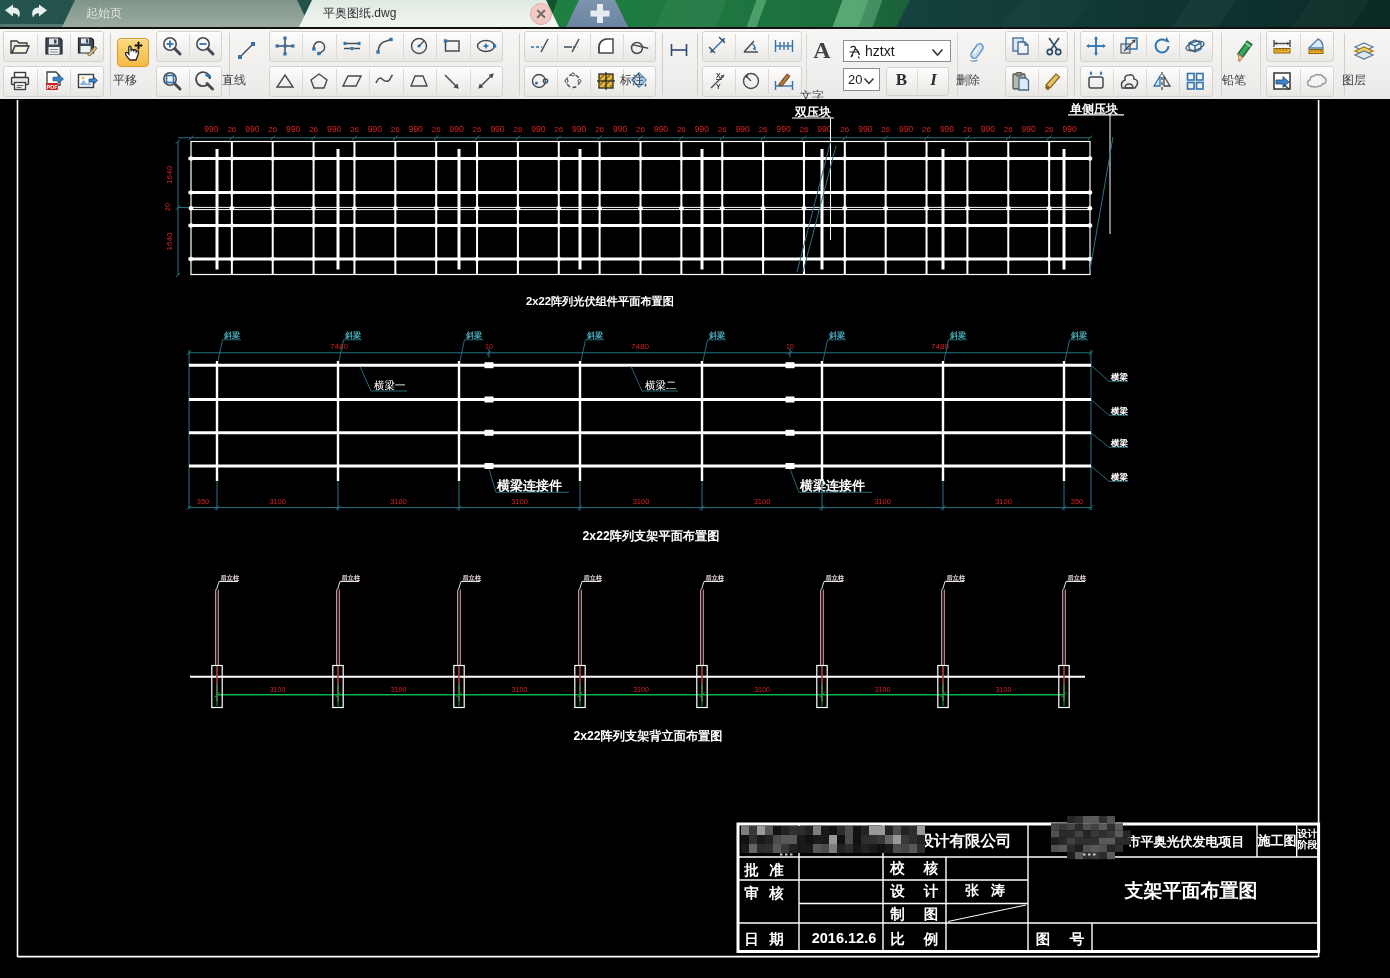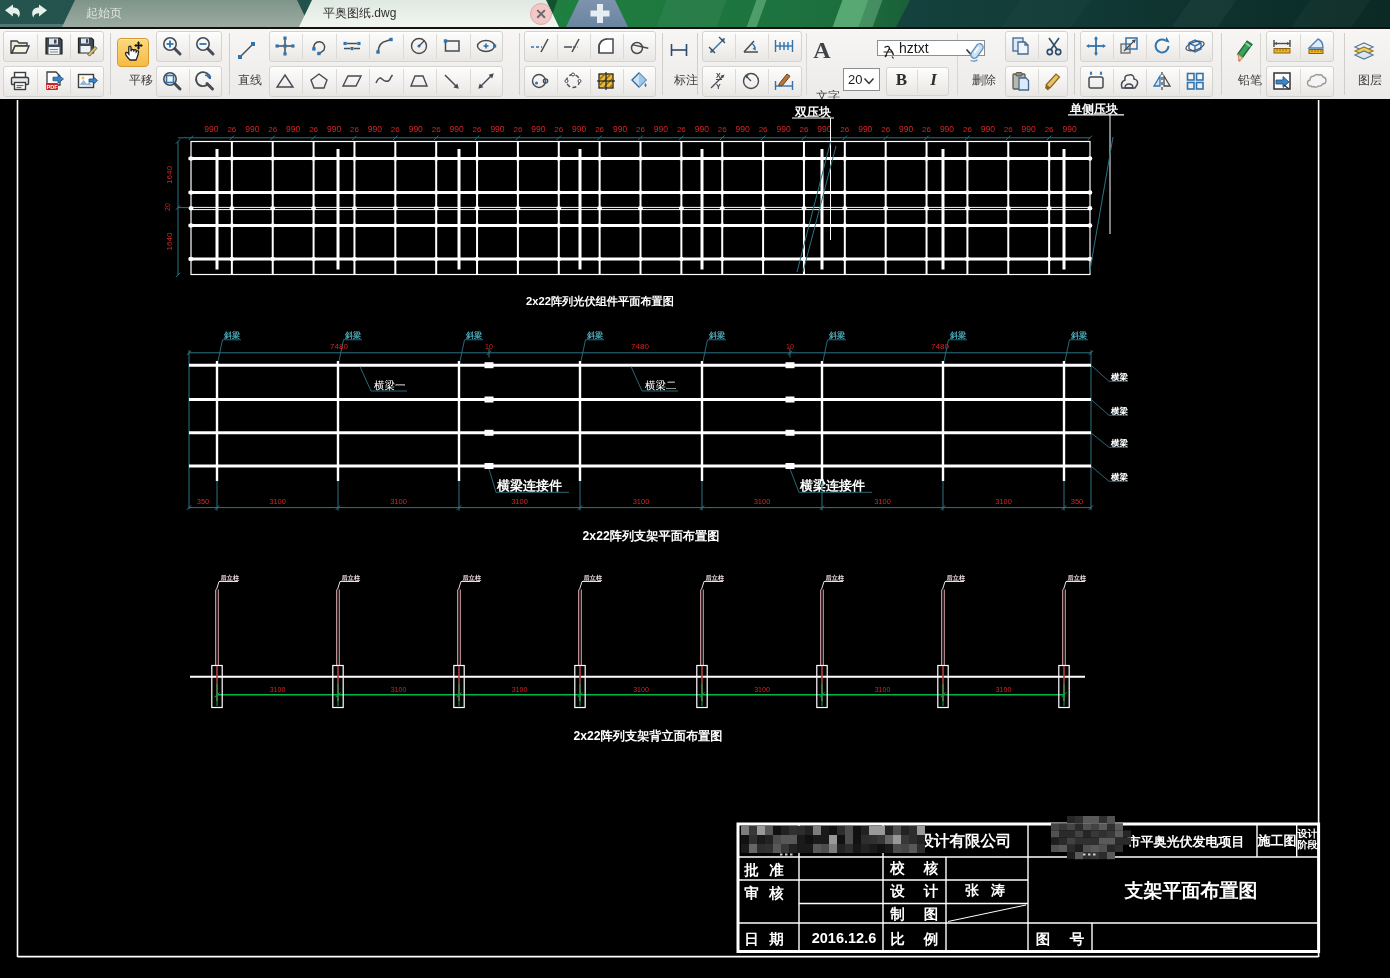--- a/index.html
+++ b/index.html
@@ -9,21 +9,21 @@
 #titlebar .streak{position:absolute;background:rgba(255,255,255,0.055);transform:skewX(-35deg)}
 .tb-tab{position:absolute;top:0;height:27px;line-height:26px;font-size:12px}
 #tab1{left:62px;width:248px;background:linear-gradient(#7e948a,#9caca2);clip-path:polygon(13px 0,calc(100% - 13px) 0,100% 100%,0 100%);color:#dde4de;padding-left:24px}
 #tab2{left:299px;width:260px;background:linear-gradient(#dfe8e2,#f2f6f1);clip-path:polygon(13px 0,calc(100% - 13px) 0,100% 100%,0 100%);color:#2f2f2f;padding-left:24px}
 #tabplus{left:566px;width:62px;background:linear-gradient(#7e93ad,#6a85a1);clip-path:polygon(13px 0,calc(100% - 13px) 0,100% 100%,0 100%)}
 #closex{position:absolute;left:231px;top:2.5px;width:22px;height:22px;border-radius:50%;background:#f2c9c6;border:1px solid #e0a9a6;color:#6a6a6a;font-size:14px;font-weight:bold;text-align:center;line-height:21px}
 #blackline{position:absolute;left:0;top:27px;width:1390px;height:2px;background:#111}
 #toolbar{position:absolute;left:0;top:29px;width:1390px;height:70px;background:linear-gradient(#f7f6f5,#eceae8)}
 #toolbar .grp{position:absolute;border:1px solid #d5d3d0;border-radius:3px;background:linear-gradient(#fdfdfc,#e9e7e4);box-shadow:inset 0 1px 0 #fff}
 #toolbar .ic{position:absolute}
-#toolbar .lbl{position:absolute;font-size:12px;color:#3c3c3c;text-align:right;height:14px;line-height:14px}
+#toolbar .lbl{position:absolute;font-size:12px;color:#3c3c3c;text-align:left;height:14px;line-height:14px}
 #toolbar .combo{position:absolute;background:#fff;border:1px solid #8a8f94;display:flex;align-items:center}
 #canvasbg{position:absolute;left:0;top:99px;width:1390px;height:879px;background:#000}
 svg text{font-family:"Liberation Sans",sans-serif}
 </style></head><body>
 <div id="titlebar">
  <div id="greenzone">
   <div style="position:absolute;left:2px;top:-5px;width:9px;height:40px;background:rgba(10,45,35,0.55);transform:skewX(-20deg)"></div>
   <div style="position:absolute;left:210px;top:-5px;width:10px;height:40px;background:rgba(190,255,205,0.30);transform:skewX(-20deg)"></div>
   <div style="position:absolute;left:296px;top:-5px;width:26px;height:40px;background:rgba(160,240,180,0.45);transform:skewX(-20deg)"></div>
   <div style="position:absolute;left:322px;top:-5px;width:14px;height:40px;background:rgba(190,255,210,0.25);transform:skewX(-20deg)"></div>
@@ -289,21 +289,21 @@
 <div style="position:absolute;left:623px;top:40px;width:1px;height:25px;background:#dcdad7"></div>
 <div style="position:absolute;left:662px;top:4px;width:1px;height:62px;background:#d0cecb"></div>
 <div style="position:absolute;left:697px;top:4px;width:1px;height:62px;background:#d0cecb"></div>
 <div class="ic" style="left:668px;top:10px;width:22px;height:22px"><svg width="22" height="22" viewBox="0 0 22 22">
         <g stroke="#2c4a6e" stroke-width="1.6">
           <line x1="3.5" y1="5" x2="3.5" y2="17"></line>
           <line x1="18.5" y1="5" x2="18.5" y2="17"></line>
           <line x1="3.5" y1="11" x2="18.5" y2="11"></line>
         </g>
       </svg></div>
-<div class="lbl" style="left:658px;top:44px;width:40px">标注</div>
+<div class="lbl" style="left:620px;top:44px;width:40px">标注</div>
 <div class="grp" style="left:702px;top:2px;width:100px;height:31px"></div>
 <div class="grp" style="left:702px;top:37px;width:100px;height:31px"></div>
 <div class="ic" style="left:707px;top:6px;width:22px;height:22px"><svg width="22" height="22" viewBox="0 0 22 22">
         <line x1="4" y1="17" x2="17" y2="4" stroke="#3173ad" stroke-width="1.5"></line>
         <path d="M3 18 l1.2-4.5 3.3 3.3z" fill="#3173ad"></path>
         <path d="M18 3 l-4.5 1.2 3.3 3.3z" fill="#3173ad"></path>
         <line x1="2" y1="12" x2="8" y2="18" stroke="#454b52" stroke-width="1.2"></line>
         <line x1="12" y1="2" x2="18" y2="8" stroke="#454b52" stroke-width="1.2"></line>
       </svg></div>
 <div class="ic" style="left:707px;top:41px;width:22px;height:22px"><svg width="22" height="22" viewBox="0 0 22 22">
@@ -345,21 +345,21 @@
         <path d="M6 14 L14 4 l3 2.2 L9.5 15.5 6 16z" fill="#b07840" stroke="#6a4418" stroke-width="1"></path>
       </svg></div>
 <div style="position:absolute;left:768px;top:5px;width:1px;height:25px;background:#dcdad7"></div>
 <div style="position:absolute;left:768px;top:40px;width:1px;height:25px;background:#dcdad7"></div>
 <div style="position:absolute;left:806px;top:4px;width:1px;height:62px;background:#d8d6d3"></div>
 <div style="position:absolute;left:957px;top:4px;width:1px;height:62px;background:#d8d6d3"></div>
 <div style="position:absolute;left:1221px;top:4px;width:1px;height:62px;background:#d0cecb"></div>
 <div style="position:absolute;left:1260px;top:4px;width:1px;height:62px;background:#d8d6d3"></div>
 <div style="position:absolute;left:810px;top:8px;width:24px;height:26px;font:bold 24px Liberation Serif, serif;color:#3f4448;text-align:center">A</div>
 <div class="lbl" style="left:800px;top:60px;width:40px">文字</div>
-<div class="combo" style="left:877px;top:10.5px;width:108px;height:16px">
+<div class="combo" style="left:843px;top:10.5px;width:108px;height:22px">
       <span style="font-size:14px;color:#1a1a1a;margin-left:21px">hztxt</span>
       <svg width="13" height="9" viewBox="0 0 13 9" style="position:absolute;right:6px;top:7px">
         <path d="M1.5 1.5 L6.5 7 11.5 1.5" fill="none" stroke="#333" stroke-width="1.6"></path>
       </svg>
       <svg width="14" height="15" viewBox="0 0 14 15" style="position:absolute;left:4px;top:3px">
         <path d="M2.5 3.5 q4-2.5 5 .5 l-4.5 9 M1.5 8 h9 M7 4.5 q3.5 2 4.5 6.5 M3 13 l2-2 M10 12.5 l1.5 2" fill="none" stroke="#222" stroke-width="1.2"></path>
       </svg>
     </div>
 <div class="combo" style="left:843px;top:39px;width:37px;height:23px">
       <span style="font-size:13px;color:#1a1a1a;margin-left:4px">20</span>

